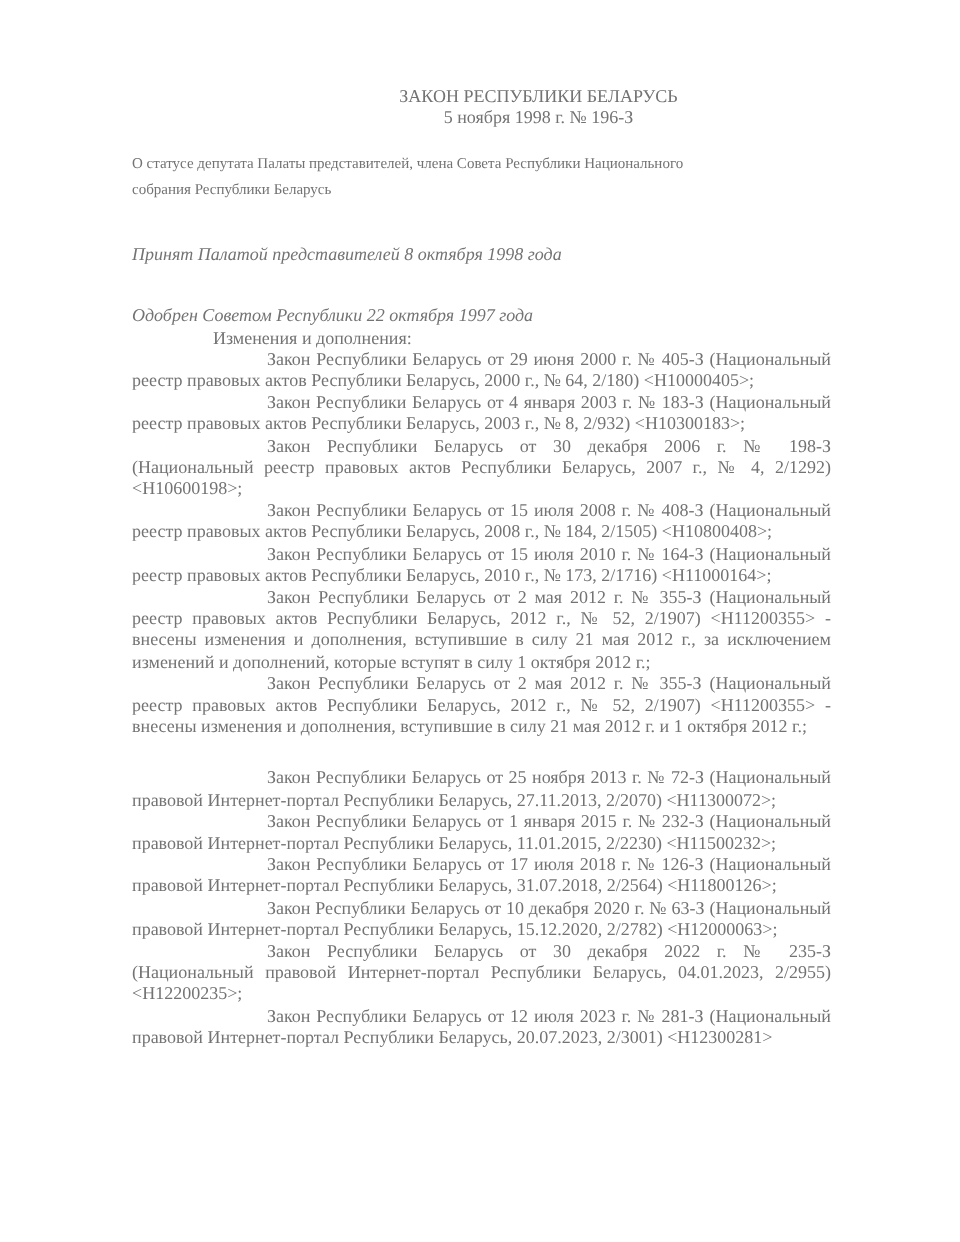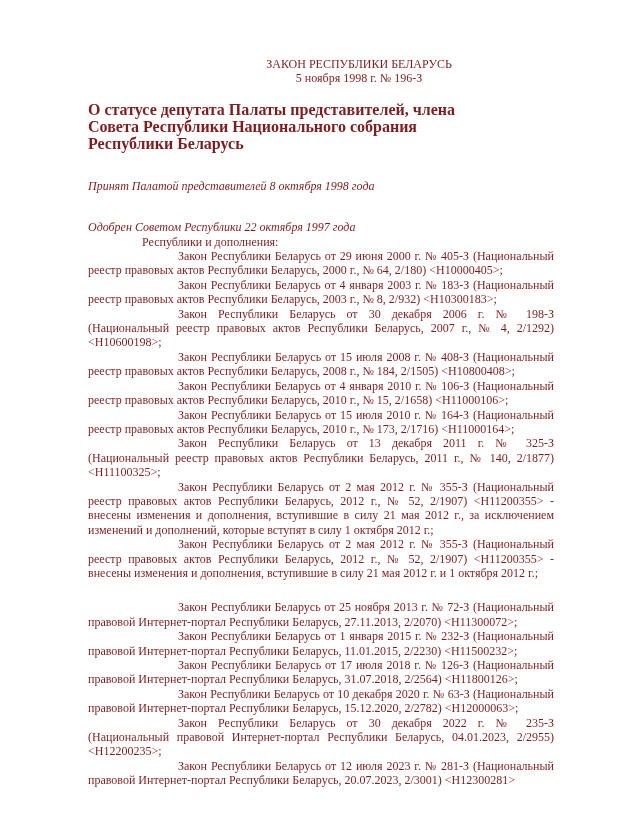--- a/index.html
+++ b/index.html
@@ -6,35 +6,35 @@
     margin: 0;
     padding: 0;
     background: #ffffff;
   }
   .page {
     position: relative;
     width: 640px;
     height: 828px;
     box-sizing: border-box;
     background: #ffffff;
-    color: #7f1d1d;
+    color: #737373;
     font-family: "Liberation Serif", "DejaVu Serif", serif;
     font-size: 12px;
     line-height: 14.4px;
     padding: 57px 86px 20px 88px;
     overflow: hidden;
   }
   .doc-header {
     text-align: center;
     margin-left: 76px; 
   }
   .doc-title {
-    font-size: 16px;
+    font-size: 10px;
     line-height: 17px;
-    font-weight: bold;
+    font-weight: normal;
     max-width: 405px;
     margin: 15px 0 16px 0;
   }
   .doc-note {
     font-style: italic;
     margin-top: 27px;
   }
   .amendments-label {
     text-indent: 54px;
   }
@@ -55,39 +55,37 @@
   <div class="doc-header">
     <div>ЗАКОН РЕСПУБЛИКИ БЕЛАРУСЬ</div>
     <div>5 ноября 1998 г. № 196-З</div>
   </div>
 
   <h1 class="doc-title">О статусе депутата Палаты представителей, члена Совета Республики Национального собрания Республики Беларусь</h1>
 
   <div class="doc-note">Принят Палатой представителей 8 октября 1998 года</div>
   <div class="doc-note">Одобрен Советом Республики 22 октября 1997 года</div>
 
-  <div class="amendments-label">Республики и дополнения:</div>
+  <div class="amendments-label">Изменения и дополнения:</div>
 
   <div class="amendments block-1">
 
       <p class="amendment">Закон Республики Беларусь от 29 июня 2000 г. № 405-З (Национальный реестр правовых актов Республики Беларусь, 2000 г., № 64, 2/180) &lt;Н10000405&gt;;</p>
 
       <p class="amendment">Закон Республики Беларусь от 4 января 2003 г. № 183-З (Национальный реестр правовых актов Республики Беларусь, 2003 г., № 8, 2/932) &lt;Н10300183&gt;;</p>
 
       <p class="amendment">Закон Республики Беларусь от 30 декабря 2006 г. № 198-З (Национальный реестр правовых актов Республики Беларусь, 2007 г., № 4, 2/1292) &lt;Н10600198&gt;;</p>
 
 
       <p class="amendment">Закон Республики Беларусь от 15 июля 2008 г. № 408-З (Национальный реестр правовых актов Республики Беларусь, 2008 г., № 184, 2/1505) &lt;Н10800408&gt;;</p>
 
 
-      <p class="amendment">Закон Республики Беларусь от 4 января 2010 г. № 106-З (Национальный реестр правовых актов Республики Беларусь, 2010 г., № 15, 2/1658) &lt;Н11000106&gt;;</p>
 
       <p class="amendment">Закон Республики Беларусь от 15 июля 2010 г. № 164-З (Национальный реестр правовых актов Республики Беларусь, 2010 г., № 173, 2/1716) &lt;Н11000164&gt;;</p>
 
-      <p class="amendment">Закон Республики Беларусь от 13 декабря 2011 г. № 325-З (Национальный реестр правовых актов Республики Беларусь, 2011 г., № 140, 2/1877) &lt;Н11100325&gt;;</p>
 
       <p class="amendment">Закон Республики Беларусь от 2 мая 2012 г. № 355-З (Национальный реестр правовых актов Республики Беларусь, 2012 г., № 52, 2/1907) &lt;Н11200355&gt; - внесены изменения и дополнения, вступившие в силу 21 мая 2012 г., за исключением изменений и дополнений, которые вступят в силу 1 октября 2012 г.;</p>
 
       <p class="amendment">Закон Республики Беларусь от 2 мая 2012 г. № 355-З (Национальный реестр правовых актов Республики Беларусь, 2012 г., № 52, 2/1907) &lt;Н11200355&gt; - внесены изменения и дополнения, вступившие в силу 21 мая 2012 г. и 1 октября 2012 г.;</p>
     </div>
 
   <div class="amendments block-2">
 
       <p class="amendment">Закон Республики Беларусь от 25 ноября 2013 г. № 72-З (Национальный правовой Интернет-портал Республики Беларусь, 27.11.2013, 2/2070) &lt;Н11300072&gt;;</p>
 

